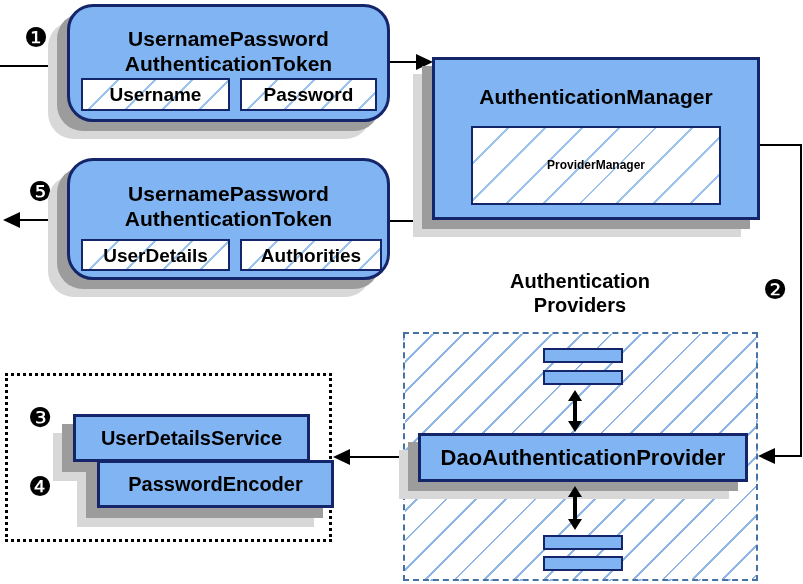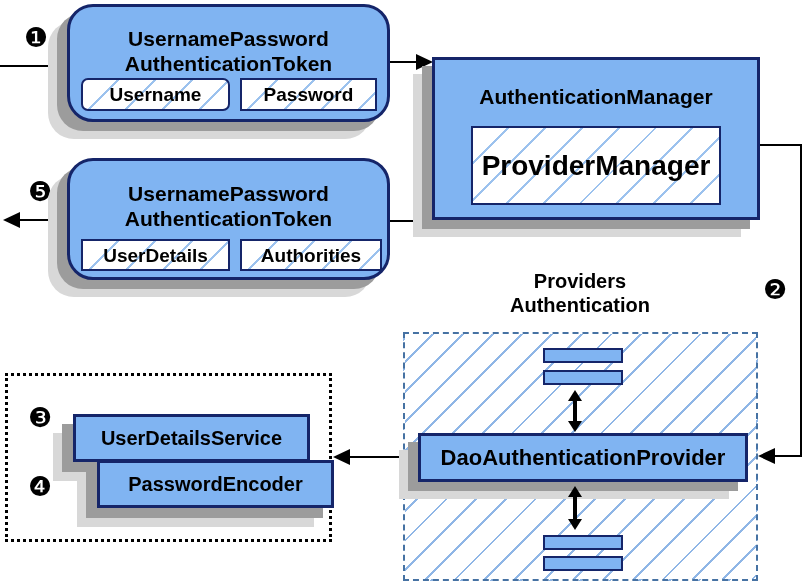--- a/index.html
+++ b/index.html
@@ -29,21 +29,21 @@
   
   .hatch { background-color:#fff;
     background-image:repeating-linear-gradient(135deg, transparent 0px, transparent 24px, #9cc2ee 24px, #9cc2ee 26px); }
   .hatch-big { background-color:#fff;
     background-image:repeating-linear-gradient(135deg, transparent 0px, transparent 19px, #8fb6e6 19px, #8fb6e6 21px); }
 
   .field { position:absolute; border:2px solid #152569; text-align:center;
     font-weight:bold; font-size:19px; line-height:29px; color:#000; }
 
   .inner-box { position:absolute; border:2px solid #152569; text-align:center;
-    font-weight:bold; font-size:28px; color:#000; }
+    font-weight:bold; font-size:12px; color:#000; }
 
   .bar { position:absolute; width:80px; height:15px; background:#80b4f2; border:2px solid #152569; }
 
   .dashed-group { position:absolute; left:403px; top:332px; width:355px; height:249px;
     border:2px dashed #4672a3; }
   .dotted-group { position:absolute; left:5px; top:373px; width:327px; height:169px;
     border:3px dotted #000; }
 
   .svc { position:absolute; left:73px; width:237px; height:48px; background:#80b4f2;
     border:3px solid #152569; text-align:center; font-weight:bold; font-size:20px; line-height:43px;
@@ -81,41 +81,41 @@
   <span class="badge" style="left:763px; top:276px;">❷</span>
   <span class="badge" style="left:28px; top:404px;">❸</span>
   <span class="badge" style="left:28px; top:473px;">❹</span>
   <span class="badge" style="left:28px; top:178px;">❺</span>
 
   <div class="node rounded" style="left:67px; top:4px; width:323px; height:118px;">
     <div class="title" style="padding-top:7px;">
       <div>UsernamePassword</div>
       <div>AuthenticationToken</div>
     </div>
-    <div class="field hatch" style="left:11px; top:71px; width:149px; height:33px;border-radius:7px;">Username</div>
+    <div class="field hatch" style="left:11px; top:71px; width:149px; height:33px;">Username</div>
     <div class="field hatch" style="left:170px; top:71px; width:137px; height:33px;">Password</div>
   </div>
 
   <div class="node" style="left:432px; top:57px; width:328px; height:163px;">
     <div class="title" style="margin-top:24px;">AuthenticationManager</div>
     <div class="inner-box hatch" style="left:36px; top:66px; width:250px; height:79px; line-height:75px;">ProviderManager</div>
   </div>
 
   <div class="node rounded" style="left:67px; top:158px; width:323px; height:122px;">
     <div class="title" style="padding-top:8px;">
       <div>UsernamePassword</div>
       <div>AuthenticationToken</div>
     </div>
     <div class="field hatch" style="left:11px; top:78px; width:149px; height:32px;">UserDetails</div>
     <div class="field hatch" style="left:170px; top:78px; width:142px; height:32px;">Authorities</div>
   </div>
 
   <div class="heading">
+    <div>Authentication</div>
     <div>Providers</div>
-    <div>Authentication</div>
   </div>
 
   <div class="bar" style="left:543px; top:348px;"></div>
   <div class="bar" style="left:543px; top:370px;"></div>
 
   <div class="line" style="left:573px; top:399px; width:4px; height:23px;"></div>
   <div class="ah-up" style="left:568px; top:390px;"></div>
   <div class="ah-down" style="left:568px; top:421px;"></div>
 
   <div class="node" style="left:418px; top:433px; width:330px; height:49px; text-align:center; font-weight:bold; font-size:22px; line-height:43px;">DaoAuthenticationProvider</div>

